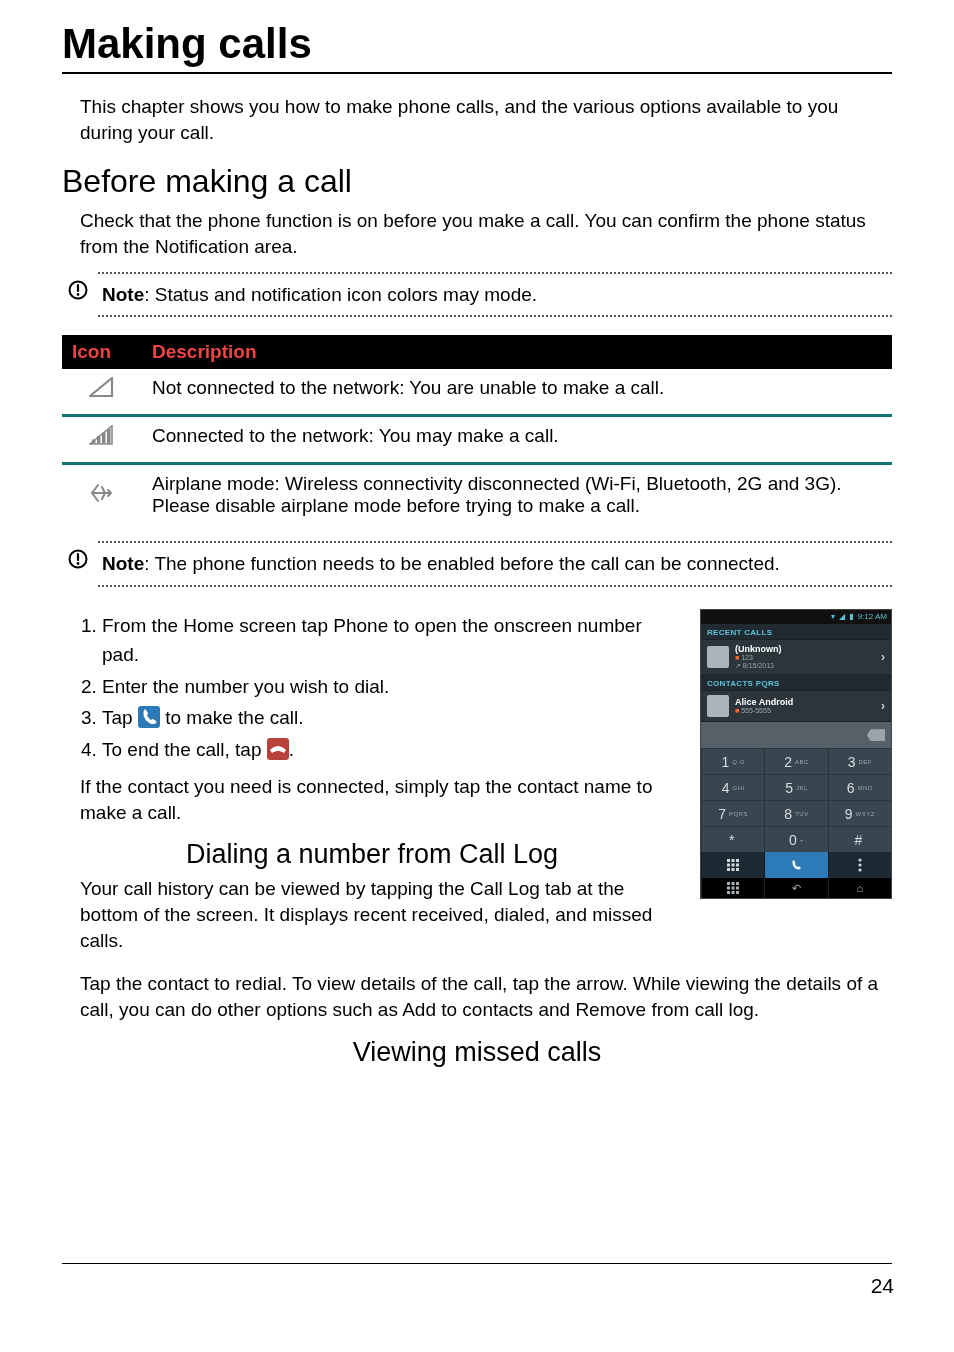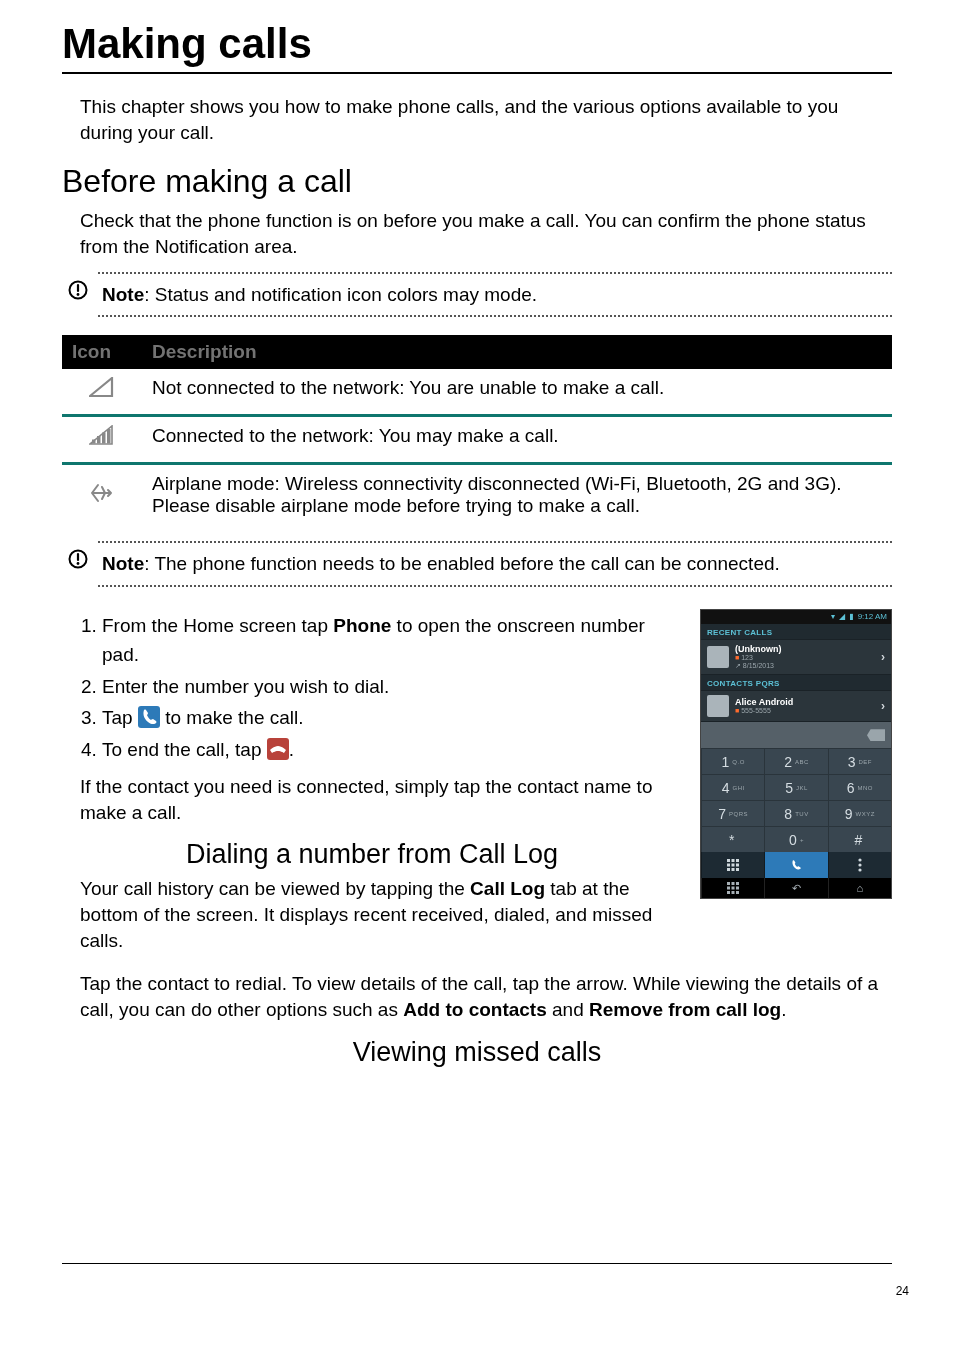--- a/index.html
+++ b/index.html
@@ -60,21 +60,21 @@
   .note-block .label { font-weight: bold; }
 
   table.icon-table {
     width: 100%;
     border-collapse: collapse;
     font-size: 19px;
     margin-bottom: 14px;
   }
   table.icon-table thead th {
     background: #000;
-    color: #737373;
+    color: #ef4444;
     text-align: left;
     font-weight: bold;
     padding: 6px 10px;
   }
   table.icon-table thead th:first-child { width: 80px; }
   table.icon-table tbody td {
     padding: 8px 10px 10px 10px;
     border-bottom: 3px solid #0f766e;
     vertical-align: top;
   }
@@ -216,33 +216,33 @@
     align-items: center;
     justify-content: center;
     color: #a7b0b6;
     font-size: 11px;
     border-left: 1px solid #222;
   }
 
   .page-number {
     position: absolute;
     bottom: 54px;
-    right: 45px;
-    font-size: 12px;
+    right: 60px;
+    font-size: 21px;
     margin-left: 20px;
   }
   .footer-rule {
     position: absolute;
     bottom: 88px;
     left: 62px;
     right: 62px;
     border-top: 1px solid #000;
   }
 
-  .bold { font-weight: bold; text-align: right; }
+  .bold { font-weight: normal; text-align: right; }
 </style>
 </head>
 <body>
 
 <div class="page">
 
   <h1 class="title">Making calls</h1>
 
   <p class="intro">This chapter shows you how to make phone calls, and the various options available to you during your call.</p>
 

